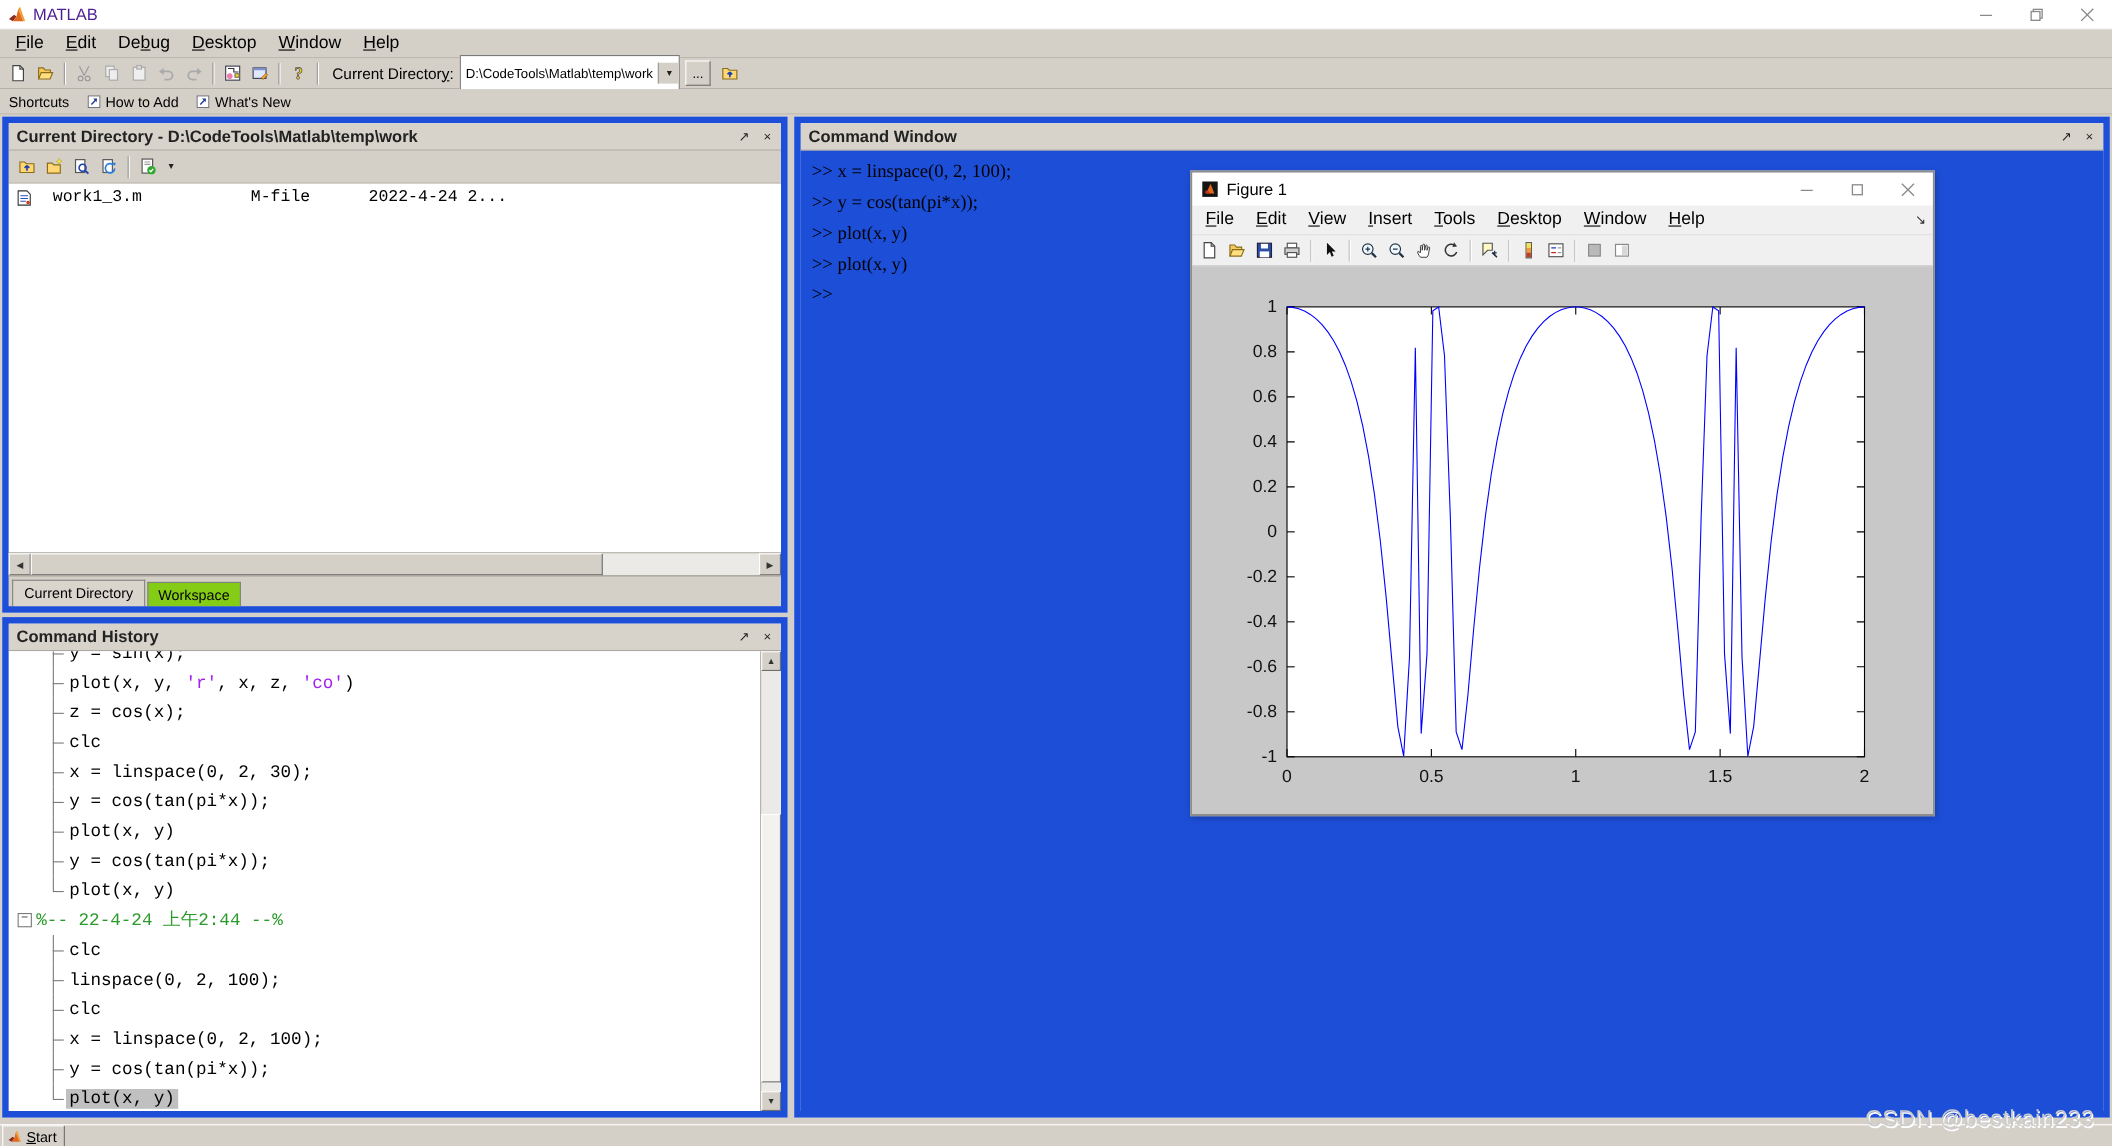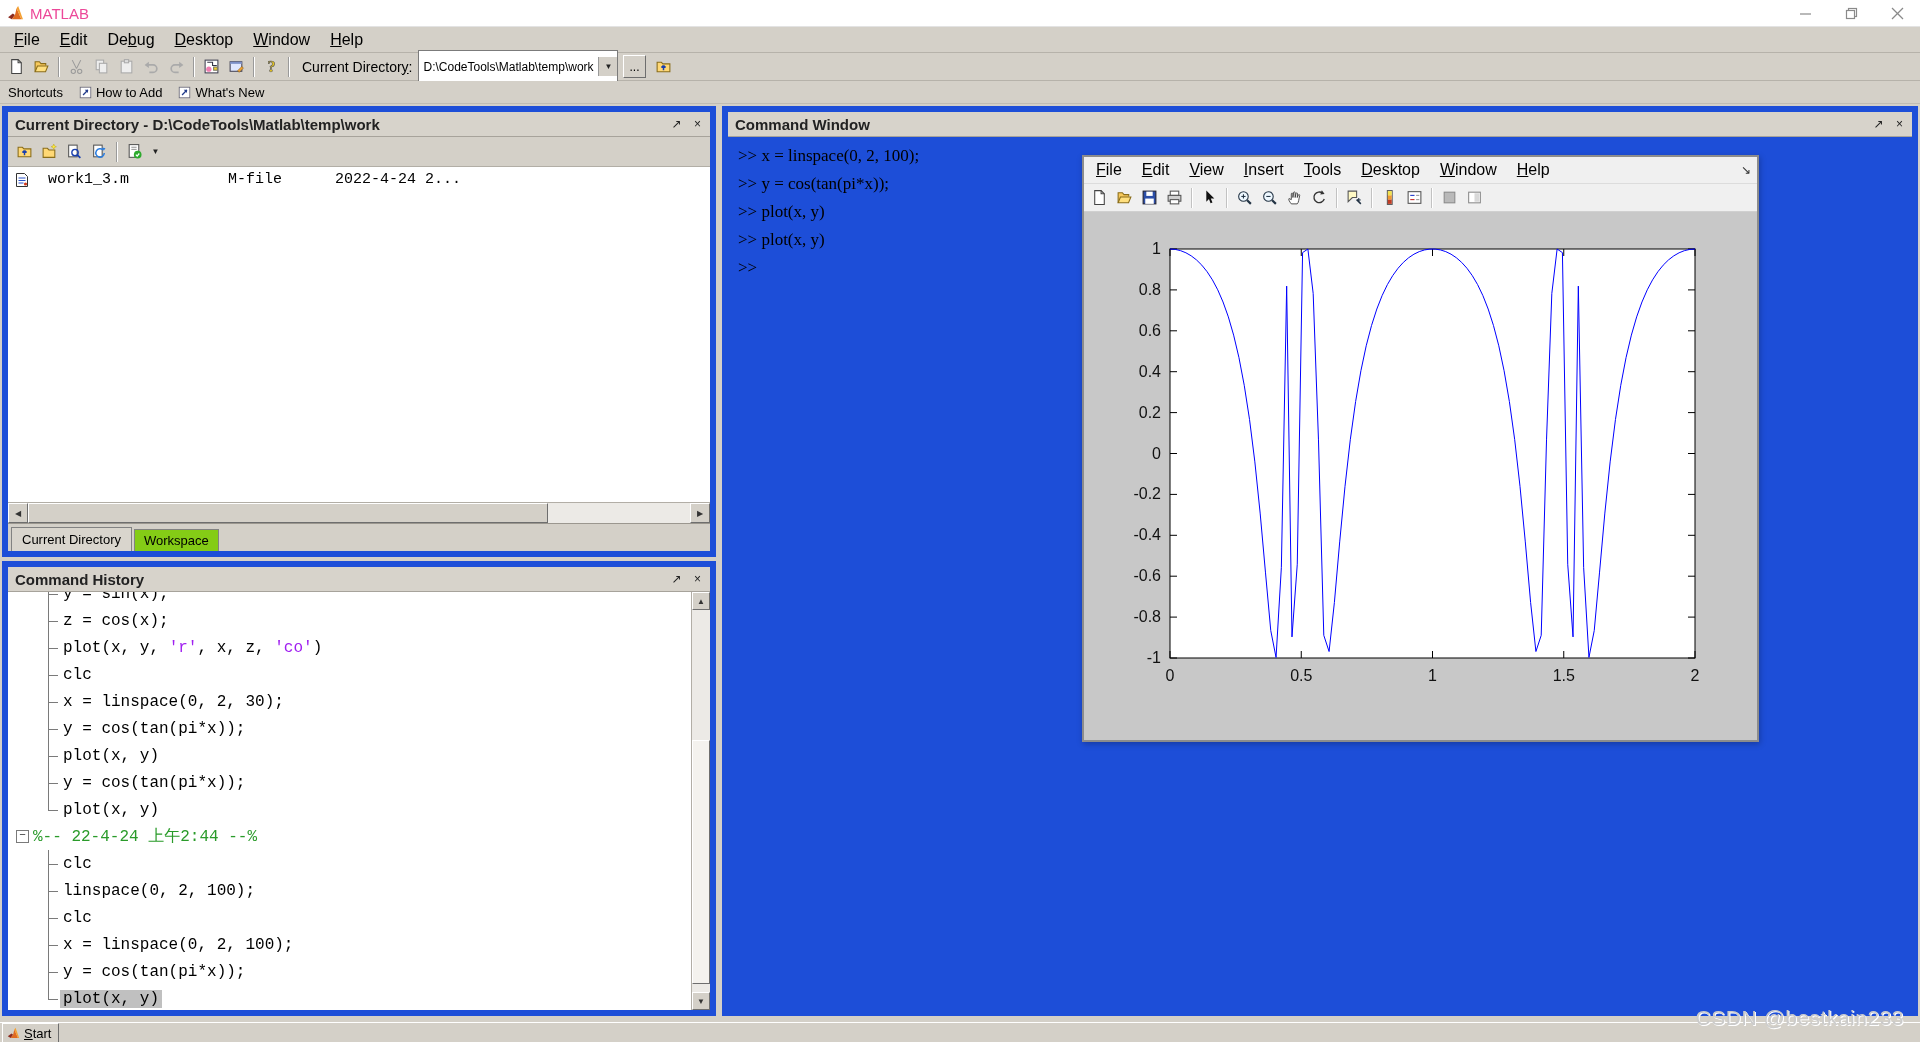--- a/index.html
+++ b/index.html
@@ -3,21 +3,21 @@
 <meta charset="utf-8">
 <style>
   html,body{margin:0;padding:0;}
   body{width:1920px;height:1042px;position:relative;background:#d4d0c8;
        font-family:"Liberation Sans",sans-serif;overflow:hidden;color:#000;}
   u{text-decoration:underline;}
   
   .titlebar{position:absolute;left:0;top:0;width:1920px;height:27px;background:#ffffff;
             display:flex;align-items:center;border-bottom:1px solid #e3e3e3;box-sizing:border-box;}
   .titlebar .logo{margin:0 6px 0 7px;width:17px;height:17px;}
-  .titlebar .title{font-size:15px;color:#ec4899;}
+  .titlebar .title{font-size:15px;color:#4c1d95;}
   .winbtns{margin-left:auto;display:flex;}
   .winbtn{width:46px;height:26px;display:flex;align-items:center;justify-content:center;}
   .winbtn svg{stroke:#8a8a8a;stroke-width:1.2;fill:none;}
   .menubar{position:absolute;left:0;top:27px;width:1920px;height:26px;background:#d4d0c8;
            display:flex;align-items:center;font-size:16px;border-bottom:1px solid #b6b2aa;box-sizing:border-box;padding-left:4px;}
   .menu-item{padding:2px 10px;cursor:default;}
   .toolbar-main{position:absolute;left:0;top:53px;width:1920px;height:28px;background:#d4d0c8;
                 display:flex;align-items:center;padding-left:4px;box-sizing:border-box;
                 border-bottom:1px solid #b6b2aa;}
   .tbtn{width:25px;height:24px;display:flex;align-items:center;justify-content:center;}
@@ -332,22 +332,22 @@
   <div class="panel-header">
     <span class="panel-title">Command History</span>
     <span class="panel-hbtns">
       <span class="phbtn">↗</span>
       <span class="phbtn">×</span>
     </span>
   </div>
   <div class="hist-body">
     <div class="hist-list">
         <div class="hist-row clipped"><span class="branch"></span><span class="hist-text">y = sin(x);</span></div>
+        <div class="hist-row"><span class="branch"></span><span class="hist-text"><span>plot(x, y, </span><span class="str">'r'</span><span>, x, z, </span><span class="str">'co'</span><span>)</span></span></div>
         <div class="hist-row"><span class="branch"></span><span class="hist-text">z = cos(x);</span></div>
-        <div class="hist-row"><span class="branch"></span><span class="hist-text"><span>plot(x, y, </span><span class="str">'r'</span><span>, x, z, </span><span class="str">'co'</span><span>)</span></span></div>
         <div class="hist-row"><span class="branch"></span><span class="hist-text">clc</span></div>
         <div class="hist-row"><span class="branch"></span><span class="hist-text">x = linspace(0, 2, 30);</span></div>
         <div class="hist-row"><span class="branch"></span><span class="hist-text">y = cos(tan(pi*x));</span></div>
         <div class="hist-row"><span class="branch"></span><span class="hist-text">plot(x, y)</span></div>
         <div class="hist-row"><span class="branch"></span><span class="hist-text">y = cos(tan(pi*x));</span></div>
         <div class="hist-row"><span class="branch last"></span><span class="hist-text">plot(x, y)</span></div>
         <div class="hist-row hist-group"><span class="treebox">−</span><span class="green">%-- 22-4-24 上午2:44 --%</span></div>
         <div class="hist-row"><span class="branch"></span><span class="hist-text">clc</span></div>
         <div class="hist-row"><span class="branch"></span><span class="hist-text">linspace(0, 2, 100);</span></div>
         <div class="hist-row"><span class="branch"></span><span class="hist-text">clc</span></div>
@@ -375,20 +375,46 @@
   <div class="cw-content">
       <div class="cw-line">&gt;&gt; x = linspace(0, 2, 100);</div>
       <div class="cw-line">&gt;&gt; y = cos(tan(pi*x));</div>
       <div class="cw-line">&gt;&gt; plot(x, y)</div>
       <div class="cw-line">&gt;&gt; plot(x, y)</div>
       <div class="cw-line">&gt;&gt;</div>
     </div>
 </div>
 
 <div id="figure-window">
+  <div class="fig-titlebar">
+    <svg width="16" height="16" viewBox="0 0 16 16">
+        <rect x="1" y="1" width="14" height="14" fill="#151515"></rect>
+        <polygon points="4.5,12 8.5,3 12,12" fill="#e06a1f"></polygon>
+        <polygon points="3,10.5 6,8.5 8,12 4.5,12" fill="#c0341f"></polygon>
+      </svg>
+    <span class="fig-title">Figure 1</span>
+    <div class="winbtns">
+      <span class="winbtn">
+          <svg width="13" height="13">
+            <line x1="1" y1="7" x2="12" y2="7"></line>
+          </svg>
+        </span>
+      <span class="winbtn">
+          <svg width="13" height="13">
+            <rect x="2" y="2" width="9" height="9"></rect>
+          </svg>
+        </span>
+      <span class="winbtn">
+          <svg width="13" height="13">
+            <line x1="1" y1="1" x2="12" y2="12"></line>
+            <line x1="12" y1="1" x2="1" y2="12"></line>
+          </svg>
+        </span>
+    </div>
+  </div>
   <div class="fig-menubar">
   <span class="menu-item"><u>F</u>ile</span>
       <span class="menu-item"><u>E</u>dit</span>
       <span class="menu-item"><u>V</u>iew</span>
       <span class="menu-item"><u>I</u>nsert</span>
       <span class="menu-item"><u>T</u>ools</span>
       <span class="menu-item"><u>D</u>esktop</span>
       <span class="menu-item"><u>W</u>indow</span>
       <span class="menu-item"><u>H</u>elp</span>
       <span class="dock-arrow">↘</span>

